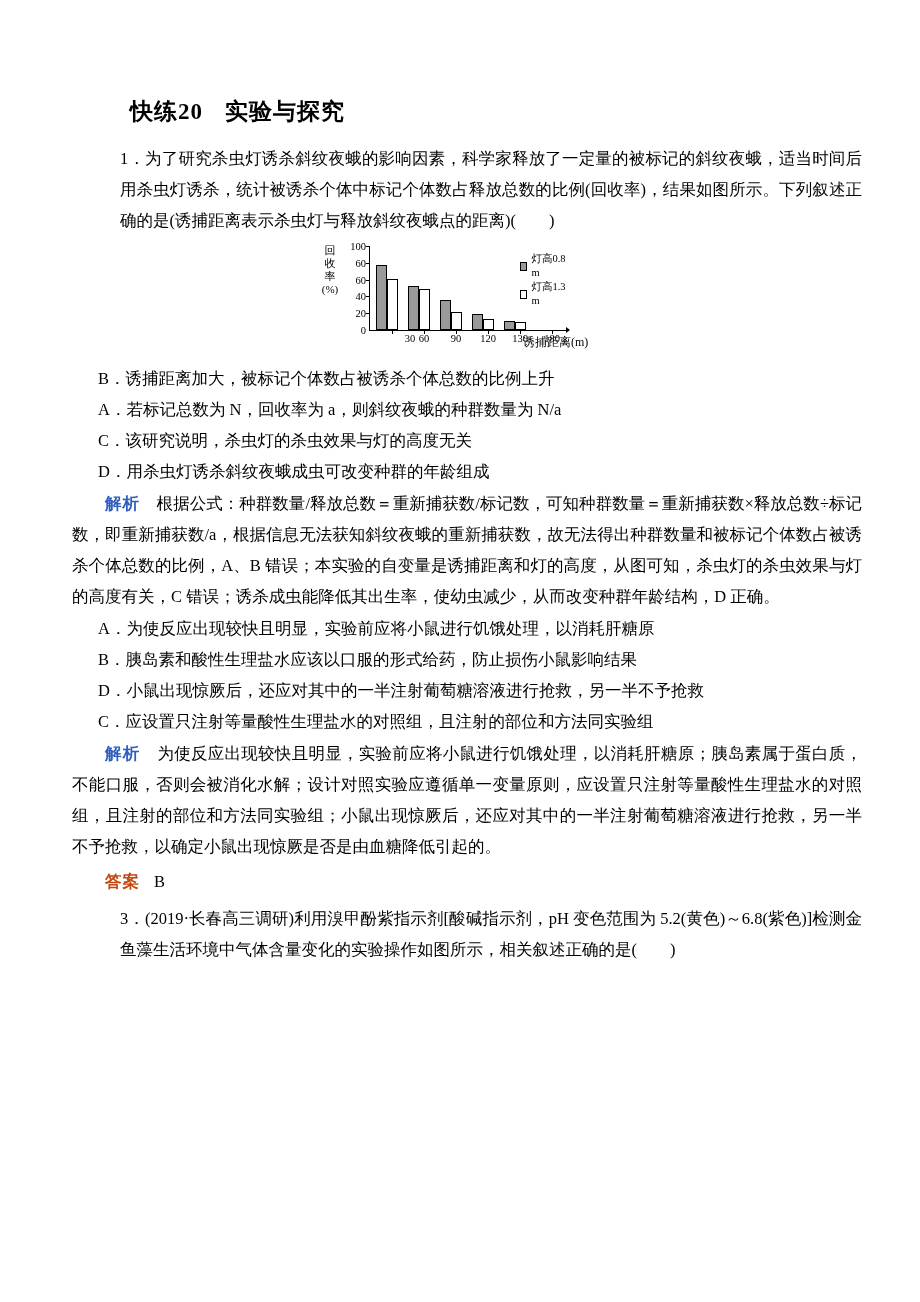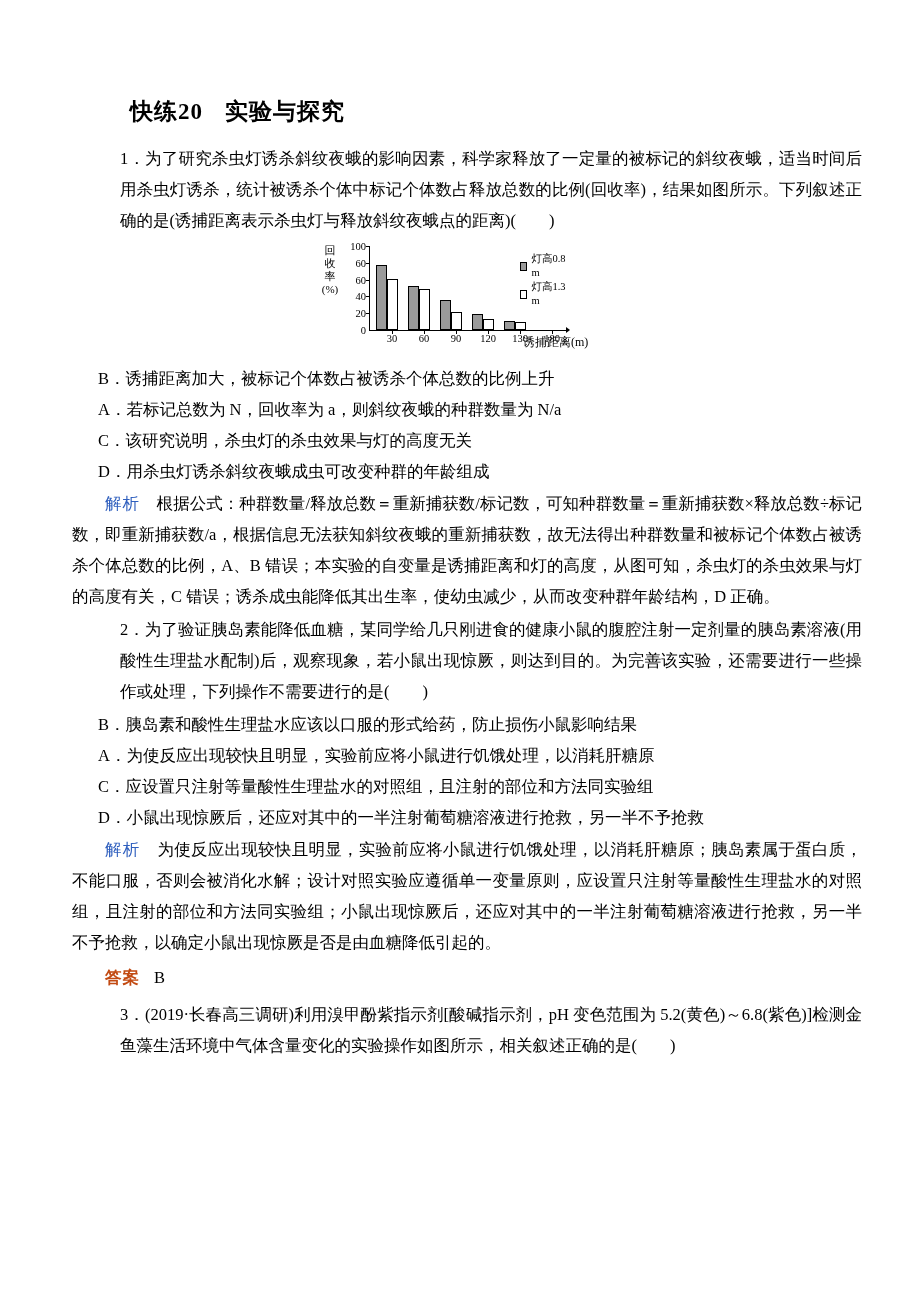--- a/index.html
+++ b/index.html
@@ -43,21 +43,21 @@
     line-height:30px;
   }
   .para{
     font-size:16.5px;
     line-height:31px;
     margin:0 0 2px 0;
     text-align:justify;
   }
   .lbl{
     color:#2f5fbe;
-    font-weight:normal;
+    font-weight:bold;
     letter-spacing:1px;
     margin-top:24px;
   }
   .lbl-ans{
     color:#c24a12;
     font-weight:bold;
     letter-spacing:1px;
   }
   .indent2{ text-indent:33px; }
   .ans-line{ font-size:16.5px; line-height:31px; margin:4px 0 6px 0;}
@@ -198,21 +198,21 @@
           <div class="bar filled" style="left:70px; width:11px; height:35.3%"></div>
           <div class="bar open" style="left:81px; width:11px; height:21.8%"></div>
 
           <div class="bar filled" style="left:102px;width:11px; height:18.5%"></div>
           <div class="bar open" style="left:113px;width:11px; height:12.6%"></div>
 
           <div class="bar filled" style="left:134px;width:11px; height:10.9%"></div>
           <div class="bar open" style="left:145px;width:11px; height:9.2%"></div>
 
           <span class="xtickmark" style="left:22px;"></span>
-          <span class="xtick" style="left:22px;text-align:right;">30</span>
+          <span class="xtick" style="left:40px;text-align:right;">30</span>
           <span class="xtickmark" style="left:54px;"></span>
           <span class="xtick" style="left:54px;">60</span>
           <span class="xtickmark" style="left:86px;"></span>
           <span class="xtick" style="left:86px;text-align:center;">90</span>
           <span class="xtickmark" style="left:118px;"></span>
           <span class="xtick" style="left:118px;">120</span>
           <span class="xtickmark" style="left:150px;"></span>
           <span class="xtick" style="left:150px;">130</span>
           <span class="xtickmark" style="left:182px;"></span>
           <span class="xtick" style="left:182px;">180</span>
@@ -236,25 +236,24 @@
     </div>
 
     <p class="opt">B．诱捕距离加大，被标记个体数占被诱杀个体总数的比例上升</p>
     <p class="opt">A．若标记总数为 N，回收率为 a，则斜纹夜蛾的种群数量为 N/a</p>
     <p class="opt">C．该研究说明，杀虫灯的杀虫效果与灯的高度无关</p>
     <p class="opt">D．用杀虫灯诱杀斜纹夜蛾成虫可改变种群的年龄组成</p>
 
     <p class="para indent2"><span class="lbl">解析</span>　<span>根据公式：种群数量/释放总数＝重新捕获数/标记数，可知种群数量＝重新捕获数×释放总数÷标记数，即重新捕获数/a，根据信息无法获知斜纹夜蛾的重新捕获数，故无法得出种群数量和被标记个体数占被诱杀个体总数的比例，A、B 错误；本实验的自变量是诱捕距离和灯的高度，从图可知，杀虫灯的杀虫效果与灯的高度有关，C 错误；诱杀成虫能降低其出生率，使幼虫减少，从而改变种群年龄结构，D 正确。</span></p>
 
 
-    <p class="q">2．为了验证胰岛素能降低血糖，某同学给几只刚进食的健康小鼠的腹腔注射一定剂量的胰岛素溶液(用酸性生理盐水配制)后，观察现象，若小鼠出现惊厥，则达到目的。为完善该实验，还需要进行一些操作或处理，下列操作不需要进行的是(　　)</p>
+    <p class="opt">A．为使反应出现较快且明显，实验前应将小鼠进行饥饿处理，以消耗肝糖原</p>
     <p class="opt">B．胰岛素和酸性生理盐水应该以口服的形式给药，防止损伤小鼠影响结果</p>
-    <p class="opt">A．为使反应出现较快且明显，实验前应将小鼠进行饥饿处理，以消耗肝糖原</p>
+    <p class="opt">D．小鼠出现惊厥后，还应对其中的一半注射葡萄糖溶液进行抢救，另一半不予抢救</p>
     <p class="opt">C．应设置只注射等量酸性生理盐水的对照组，且注射的部位和方法同实验组</p>
-    <p class="opt">D．小鼠出现惊厥后，还应对其中的一半注射葡萄糖溶液进行抢救，另一半不予抢救</p>
 
     <p class="para indent2"><span class="lbl">解析</span>　<span>为使反应出现较快且明显，实验前应将小鼠进行饥饿处理，以消耗肝糖原；胰岛素属于蛋白质，不能口服，否则会被消化水解；设计对照实验应遵循单一变量原则，应设置只注射等量酸性生理盐水的对照组，且注射的部位和方法同实验组；小鼠出现惊厥后，还应对其中的一半注射葡萄糖溶液进行抢救，另一半不予抢救，以确定小鼠出现惊厥是否是由血糖降低引起的。</span></p>
 
     <p class="ans-line indent2"><span class="lbl-ans">答案</span><span class="val">B</span></p>
 
     <p class="q">3．(2019·长春高三调研)利用溴甲酚紫指示剂[酸碱指示剂，pH 变色范围为 5.2(黄色)～6.8(紫色)]检测金鱼藻生活环境中气体含量变化的实验操作如图所示，相关叙述正确的是(　　)</p>
 
   </div>
 </div>
 

